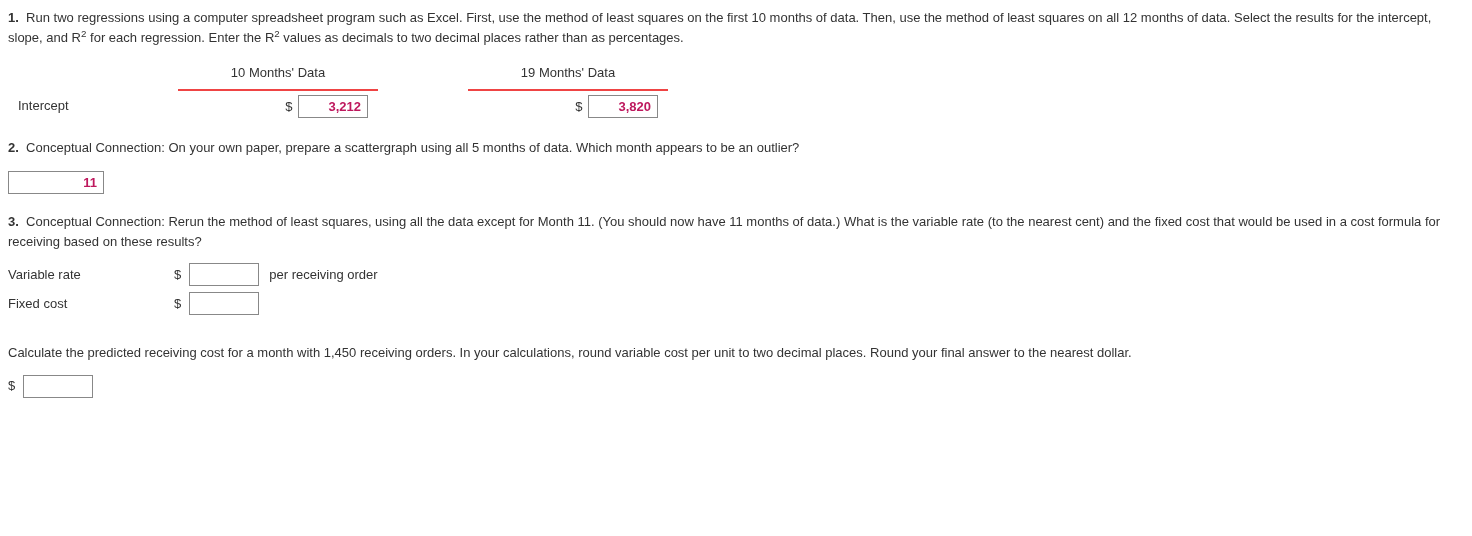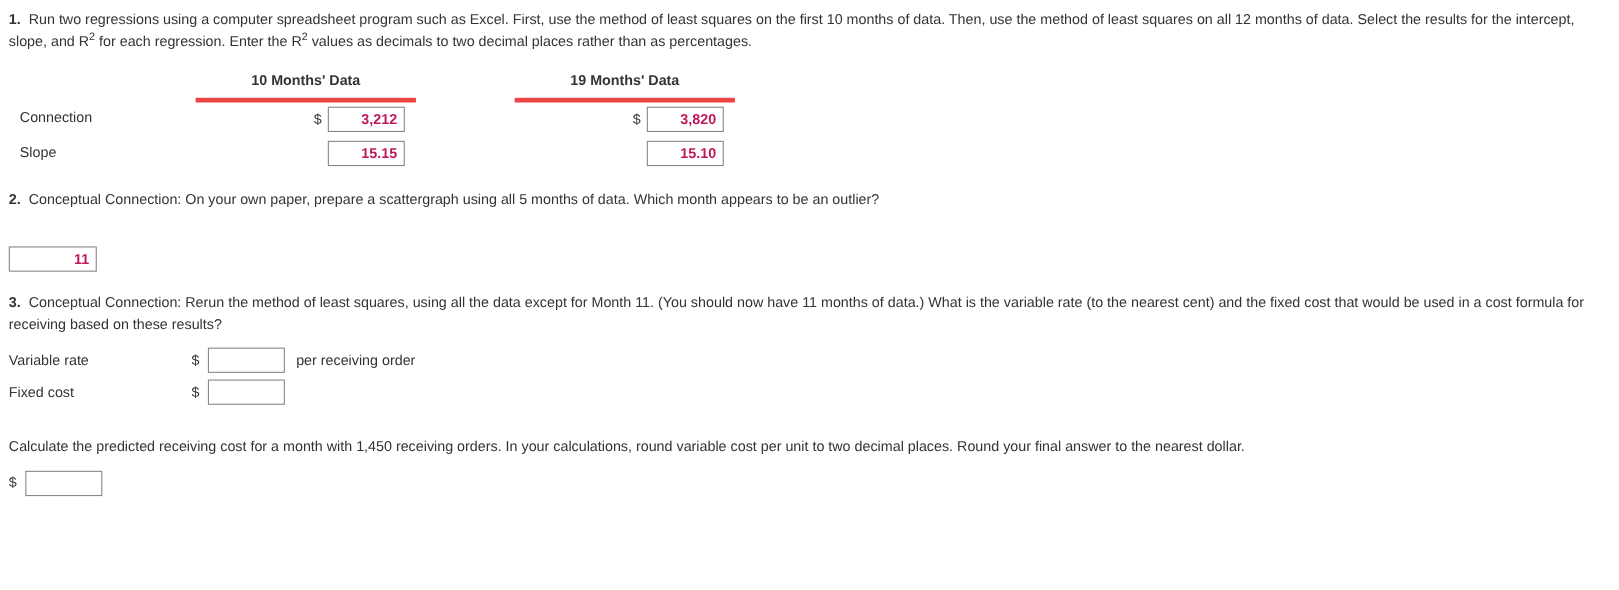--- a/index.html
+++ b/index.html
@@ -11,24 +11,24 @@
       padding: 8px;
       line-height: 1.5;
       background: #fff;
     }
     .question-text { margin-bottom: 12px; }
     .question-text strong { font-weight: bold; }
     sup { font-size: 0.75em; vertical-align: super; line-height: 0; }
     .table-wrap { margin: 10px 0 16px 0; }
     table { border-collapse: collapse; }
     th {
-      font-weight: bold;
+      font-weight: normal;
       text-align: center;
       padding: 4px 40px 6px 40px;
-      border-bottom: 4px solid #ef4444;
+      border-bottom: 2px solid #ef4444;
     }
     td { padding: 4px 10px; vertical-align: middle; }
     td.label-col { width: 170px; text-align: left; }
     td.value-col { text-align: right; white-space: nowrap; width: 200px; }
     td.spacer { width: 90px; }
     .header-spacer { width: 170px; }
     .dollar { margin-right: 2px; }
     input.answer {
       font-family: Verdana, Geneva, sans-serif;
       font-size: 13px;
@@ -59,51 +59,41 @@
     <thead>
       <tr>
         <td class="header-spacer"></td>
         <th>10 Months' Data</th>
         <td class="spacer"></td>
         <th>19 Months' Data</th>
       </tr>
     </thead>
     <tbody>
       <tr>
-        <td class="label-col">Connection</td>
+        <td class="label-col">Intercept</td>
         <td class="value-col">
           <span class="dollar">$</span>
           <input class="answer wider" value="3,212" style="">
         </td>
         <td class="spacer"></td>
         <td class="value-col">
           <span class="dollar">$</span>
           <input class="answer wider" value="3,820" style="">
-        </td>
-      </tr>
-      <tr>
-        <td class="label-col">Slope</td>
-        <td class="value-col">
-          <input class="answer" value="15.15" style="">
-        </td>
-        <td class="spacer"></td>
-        <td class="value-col">
-          <input class="answer" value="15.10" style="">
         </td>
       </tr>
     </tbody>
   </table>
 </div>
 
 <div class="question-text">
   <strong>2.</strong>&nbsp;
   <span>Conceptual Connection: On your own paper, prepare a scattergraph using all 5 months of data. Which month appears to be an outlier?</span>
 </div>
 <div class="standalone-input">
-  <input class="answer" style="width: 80px; margin-top: 20px;" value="11">
+  <input class="answer" style="width: 96px;" value="11">
 </div>
 
 <div class="question-text">
   <strong>3.</strong>&nbsp;
   <span>Conceptual Connection: Rerun the method of least squares, using all the data except for Month 11. (You should now have 11 months of data.) What is the variable rate (to the nearest cent) and the fixed cost that would be used in a cost formula for receiving based on these results?</span>
 </div>
 
 <div class="inline-row">
   <span class="lbl">Variable rate</span>
   <span class="dollar">$</span>

